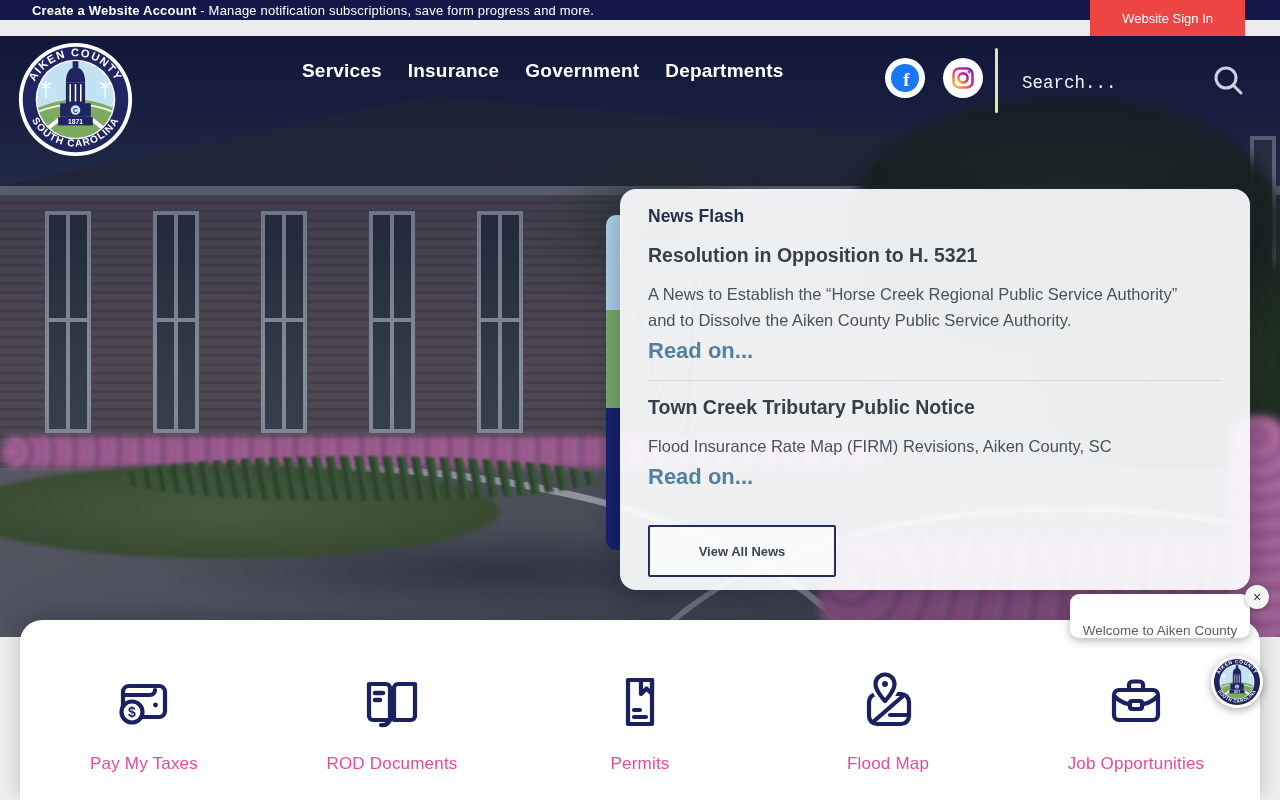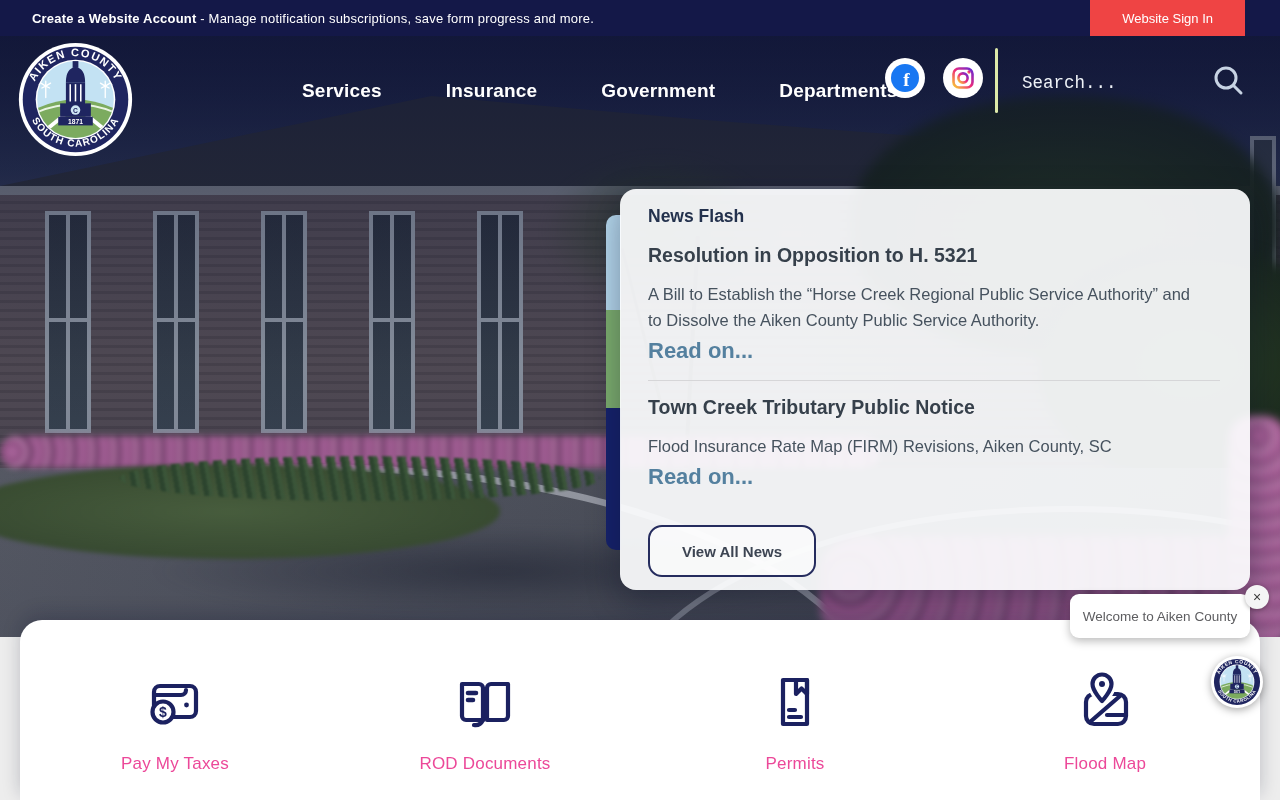--- a/index.html
+++ b/index.html
@@ -1,20 +1,20 @@
 <!DOCTYPE html>
 <html><head>
 <meta charset="utf-8">
 <style>
   * { margin:0; padding:0; box-sizing:border-box; }
   html,body { width:1280px; height:800px; overflow:hidden; font-family:"Liberation Sans", sans-serif; background:#ededed; }
   .page { position:relative; width:1280px; height:800px; overflow:hidden; }
 
   
-  .topbar { position:absolute; left:0; top:0; width:1280px; height:36px; background:#141848; z-index:40; display:flex; align-items:center; }
+  .topbar { position:absolute; left:0; top:0; width:1280px; height:20px; background:#141848; z-index:40; display:flex; align-items:center; }
   .topbar-text { color:#fff; font-size:13px; margin-left:32px; letter-spacing:.2px; }
   .topbar-text b { font-weight:700; }
   .signin-btn { position:absolute; right:35px; top:0; height:36px; padding:0 32px; background:#ef4444; color:#fff; font-size:13px; display:flex; align-items:center; border:none; cursor:pointer; }
 
   
   .hero { position:absolute; left:0; top:36px; width:1280px; height:601px; overflow:hidden; z-index:1;
           background:linear-gradient(180deg,#161c3e 0%,#1d2546 10%,#293351 22%,#3a4058 32%); }
   .hero * { position:absolute; }
   .roof { left:0; top:60px; width:980px; height:150px; background:#2b2f38; clip-path:polygon(0 100%,0 60%,44% 0,72% 16%,100% 30%,100% 100%); }
   .facade { left:0; top:150px; width:1280px; height:296px; border-top:9px solid #7e838a;
@@ -39,21 +39,21 @@
   .curb1 { left:-260px; top:428px; width:1150px; height:520px; border:7px solid #b2b5b9; border-radius:50%; }
   .curb2 { left:620px; top:470px; width:900px; height:420px; border:6px solid #9fa3a8; border-radius:50%; }
   .azalea-br { left:820px; top:500px; width:470px; height:110px; border-radius:40px; filter:blur(4px);
     background:repeating-radial-gradient(circle at 30px 40%,#cd72b0 0 9px,#a85a90 9px 15px,#e096c7 15px 20px,#8d4b7a 20px 27px); }
   .azalea-right { left:1228px; top:380px; width:60px; height:230px; border-radius:24px; filter:blur(4px);
     background:repeating-radial-gradient(circle at 50% 20px,#cd72b0 0 8px,#a85a90 8px 13px,#e096c7 13px 18px); }
   .tint { inset:0; background:linear-gradient(180deg,rgba(16,21,54,.62) 0%,rgba(16,21,54,.34) 26%,rgba(16,21,54,.16) 55%,rgba(16,21,54,.26) 100%); }
 
   
   .seal { position:absolute; left:16px; top:40px; width:119px; height:119px; z-index:45; }
-  .nav { position:absolute; left:302px; top:80px; display:flex; gap:64px; z-index:45; }
+  .nav { position:absolute; left:302px; top:60px; display:flex; gap:26px; z-index:45; }
   .nav a { color:#fff; text-decoration:none; font-size:19px; font-weight:700; letter-spacing:.2px; }
   .social { position:absolute; top:58px; z-index:45; width:40px; height:40px; }
   .fb { left:885px; } .ig { left:943px; }
   .hdr-divider { position:absolute; left:995px; top:48px; width:3px; height:65px; background:#dde9a9; border-radius:2px; z-index:45; }
   .search-input { position:absolute; left:1022px; top:68px; width:175px; height:30px; background:transparent; border:none; outline:none;
                   color:#fff; font-size:17.5px; font-family:Liberation Mono, monospace; z-index:45; }
   .search-input::placeholder { color:#eef2f7; opacity:1; }
   .search-btn { position:absolute; left:1210px; top:62px; width:38px; height:38px; background:transparent; border:none; cursor:pointer; z-index:45; }
 
   
@@ -66,26 +66,26 @@
   
   .news-card { position:absolute; left:620px; top:189px; width:630px; height:401px; z-index:10;
                background:rgba(252,253,254,.93); border-radius:16px; box-shadow:0 12px 32px rgba(8,12,36,.38);
                padding:17px 30px 24px 28px; }
   .news-title { font-size:17.5px; font-weight:600; color:#23314d; margin-bottom:17px; }
   .news-heading { font-size:19.5px; font-weight:700; color:#36404b; margin-bottom:14px; }
   .news-body { font-size:16.5px; line-height:26px; color:#46525e; margin-bottom:5px; max-width:560px; }
   .read-on { display:inline-block; font-size:22px; font-weight:700; color:#54809f; text-decoration:none; margin-bottom:13px; }
   .news-divider { border:none; border-top:1px solid #d6d6d8; margin:3px 0 15px 0; }
   .view-all-btn { display:inline-flex; align-items:center; justify-content:center; margin-top:4px;
-                  width:168px; height:52px; background:rgba(255,255,255,.6); border:2px solid #252c5e; border-radius:14px;
-                  font-size:15px; font-weight:700; color:#3c4452; cursor:pointer; font-family:"Liberation Sans",sans-serif; }
+                  width:188px; height:52px; background:rgba(255,255,255,.6); border:2px solid #252c5e; border-radius:2px;
+                  font-size:13px; font-weight:700; color:#3c4452; cursor:pointer; font-family:"Liberation Sans",sans-serif; }
 
   
   .chat-tooltip { position:absolute; left:1070px; top:594px; width:180px; height:44px; background:#fff; border-radius:9px;
-                  box-shadow:0 3px 10px rgba(0,0,0,.28); display:flex; align-items:center; justify-content:center; z-index:30; }
+                  box-shadow:0 3px 10px rgba(0,0,0,.28); display:flex; align-items:flex-end; justify-content:center; z-index:30; }
   .chat-tooltip span { font-size:13.5px; color:#5d5d60; }
   .chat-close { position:absolute; left:1245px; top:585px; width:24px; height:24px; border-radius:50%; background:#f4f4f5; border:none;
                 box-shadow:0 1px 4px rgba(0,0,0,.3); color:#3a3a3a; font-size:14px; line-height:22px; text-align:center; cursor:pointer; z-index:31; }
   .chat-avatar { position:absolute; left:1211px; top:656px; width:52px; height:52px; border-radius:50%; z-index:31;
                  box-shadow:0 2px 8px rgba(0,0,0,.35); background:#fff; }
 
   
   .panel { position:absolute; left:20px; top:620px; width:1240px; height:180px; background:#fff; border-radius:22px 22px 0 0;
            box-shadow:0 -6px 18px rgba(15,18,45,.22); z-index:20; display:flex; padding-top:50px; }
   .ql { flex:1; display:flex; flex-direction:column; align-items:center; gap:20px; cursor:pointer; text-decoration:none; }
@@ -219,21 +219,21 @@
   <div class="stripe">
     <div class="s1"></div>
       <div class="s2"></div>
       <div class="s3"></div>
   </div>
 
   <section class="news-card">
     <h2 class="news-title">News Flash</h2>
     <article>
       <h3 class="news-heading">Resolution in Opposition to H. 5321</h3>
-      <p class="news-body">A Bill to Establish the “Horse Creek Regional Public Service Authority” and to Dissolve the Aiken County Public Service Authority.</p>
+      <p class="news-body">A News to Establish the “Horse Creek Regional Public Service Authority” and to Dissolve the Aiken County Public Service Authority.</p>
       <a href="#" class="read-on">Read on...</a>
     </article>
     <hr class="news-divider">
     <article>
       <h3 class="news-heading">Town Creek Tributary Public Notice</h3>
       <p class="news-body">Flood Insurance Rate Map (FIRM) Revisions, Aiken County, SC</p>
       <a href="#" class="read-on">Read on...</a>
     </article>
     <br>
     <button class="view-all-btn">View All News</button>
@@ -284,16 +284,25 @@
         <rect x="13" y="24" width="40" height="30" rx="8"></rect>
         <path d="M17 52 L47 26"></path>
         <path d="M34 45 h19"></path>
         <path d="M29 4.5 a9.5 9.5 0 0 1 9.5 9.5 c0 7 -9.5 17 -9.5 17 s-9.5 -10 -9.5 -17 a9.5 9.5 0 0 1 9.5 -9.5 Z" stroke="#fff" stroke-width="10" fill="#fff"></path>
         <path d="M29 4.5 a9.5 9.5 0 0 1 9.5 9.5 c0 7 -9.5 17 -9.5 17 s-9.5 -10 -9.5 -17 a9.5 9.5 0 0 1 9.5 -9.5 Z"></path>
         <circle cx="29" cy="14" r="3" fill="#1b2160" stroke="none"></circle>
       </svg>
       <span class="ql-label">Flood Map</span>
     </a>
 
+    <a href="#" class="ql">
+      <svg viewBox="0 0 64 64" fill="none" stroke="#1b2160" stroke-width="4.2" stroke-linecap="round" stroke-linejoin="round">
+        <path d="M25 20 v-5 a3.5 3.5 0 0 1 3.5 -3.5 h7 a3.5 3.5 0 0 1 3.5 3.5 v5"></path>
+        <rect x="10" y="20" width="44" height="30" rx="5"></rect>
+        <path d="M10 26 C 22 38 42 38 54 26"></path>
+        <rect x="26" y="31" width="12" height="8" rx="2" fill="#fff"></rect>
+      </svg>
+      <span class="ql-label">Job Opportunities</span>
+    </a>
 
 
   </section>
 </div>
 
 </body></html>

